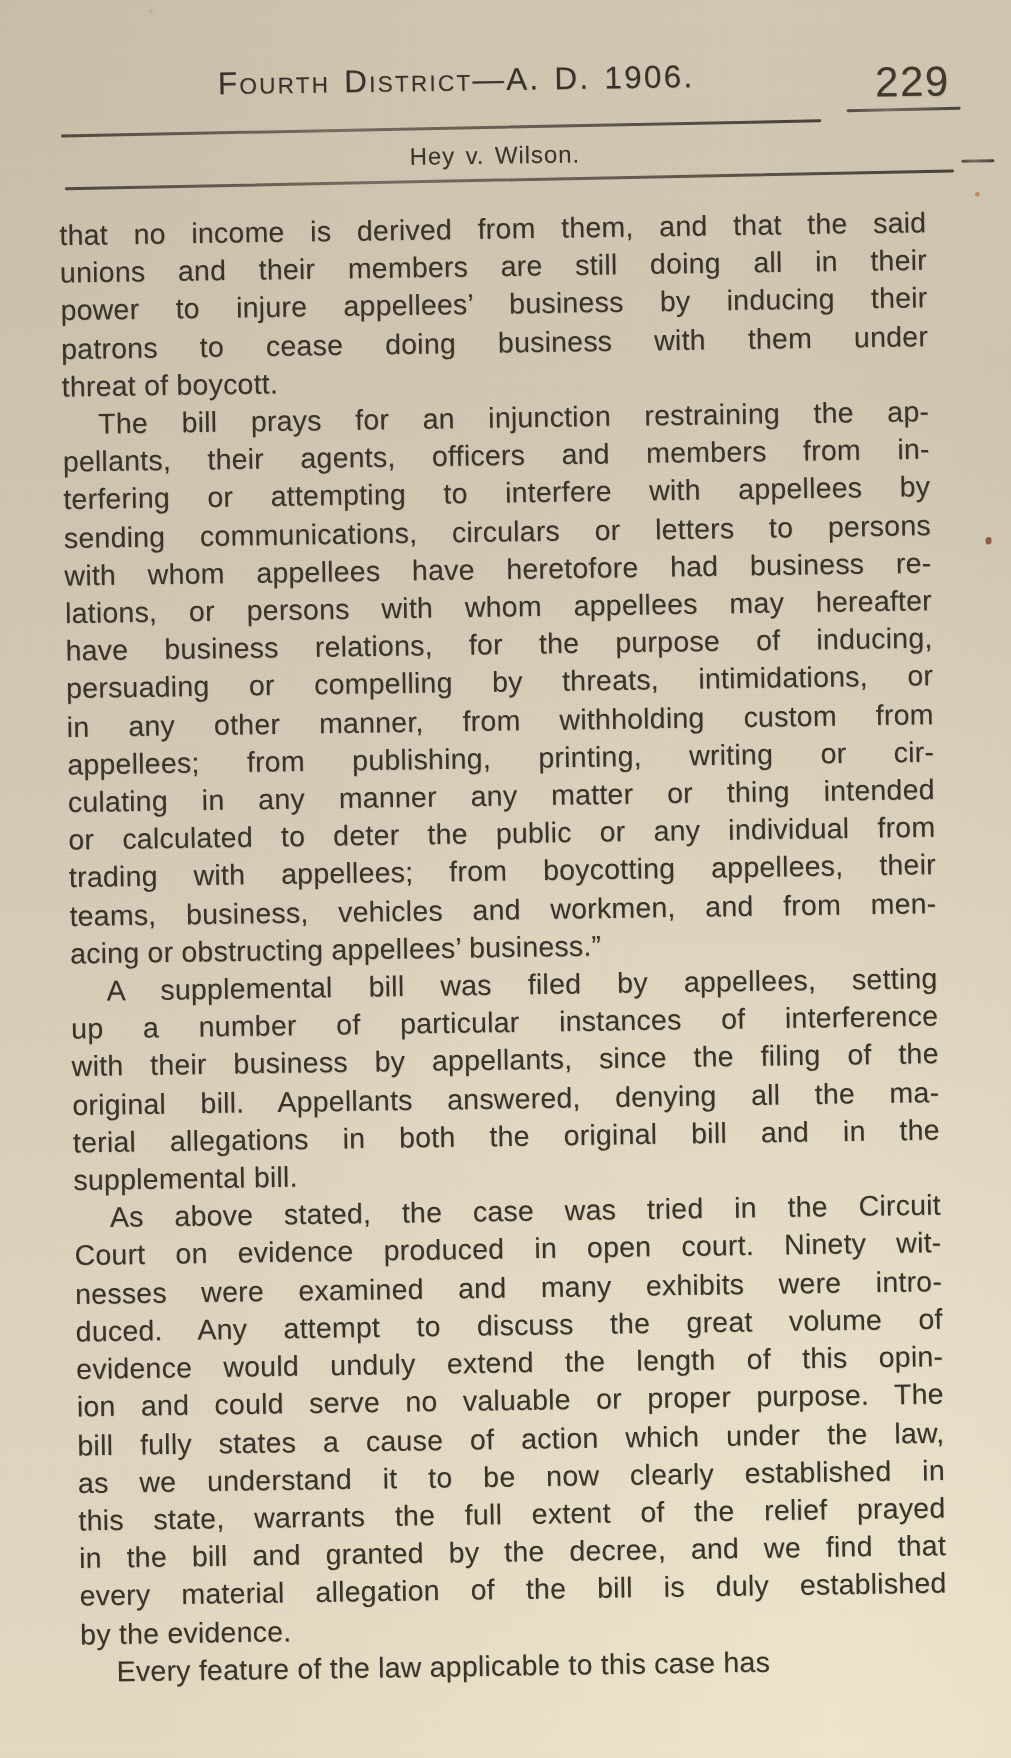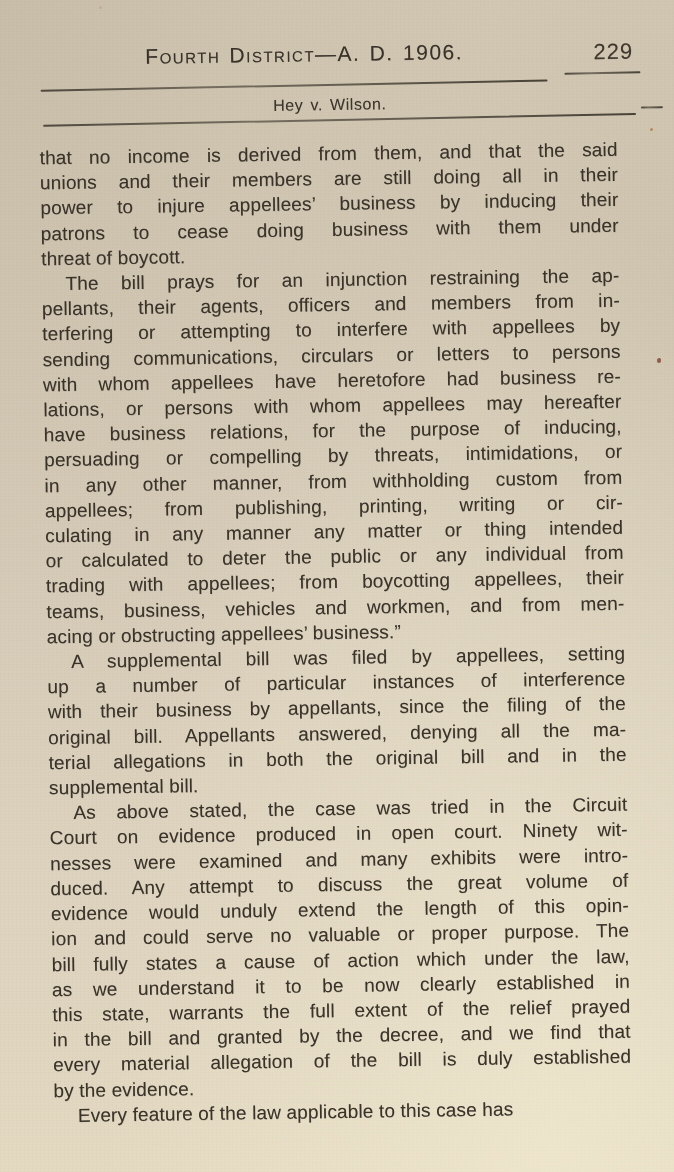--- a/index.html
+++ b/index.html
@@ -25,21 +25,21 @@
   .hdr-title{
     position:absolute; left:0; right:50px; top:42px;
     text-align:center;
     font-variant:small-caps;
     font-size:21px; letter-spacing:1.5px; word-spacing:2px;
     color:#39322a;
     text-shadow:0.3px 0.3px 0.5px rgba(57,50,42,0.35);
   }
   .page-num{
     position:absolute; right:33px; top:43px;
-    font-size:22px; letter-spacing:1px;
+    font-size:28px; letter-spacing:1px;
     color:#41392e;
     text-shadow:0.3px 0.3px 0.5px rgba(57,50,42,0.3);
   }
   .case-name{
     position:absolute; left:0; right:0; top:96px;
     text-align:center;
     font-size:16px; letter-spacing:0.6px; word-spacing:2px;
     color:#3c352c;
     text-shadow:0.2px 0.2px 0.4px rgba(57,50,42,0.3);
   }

